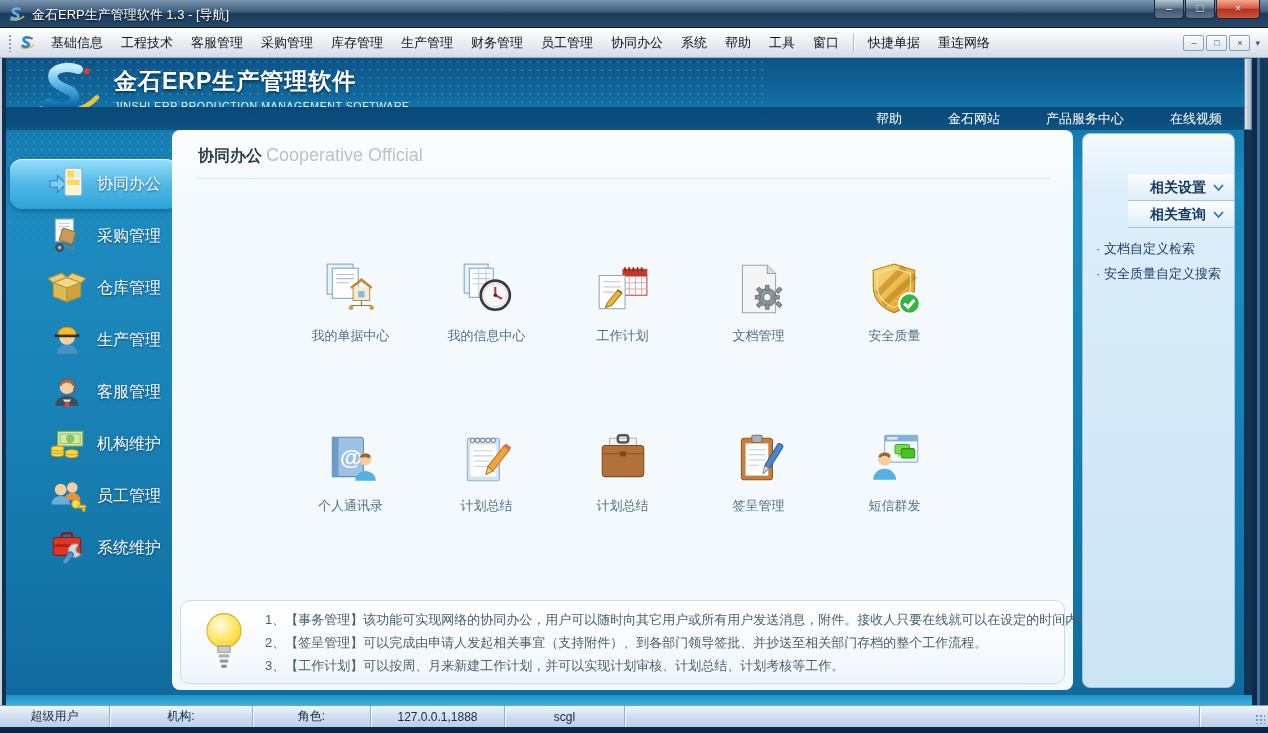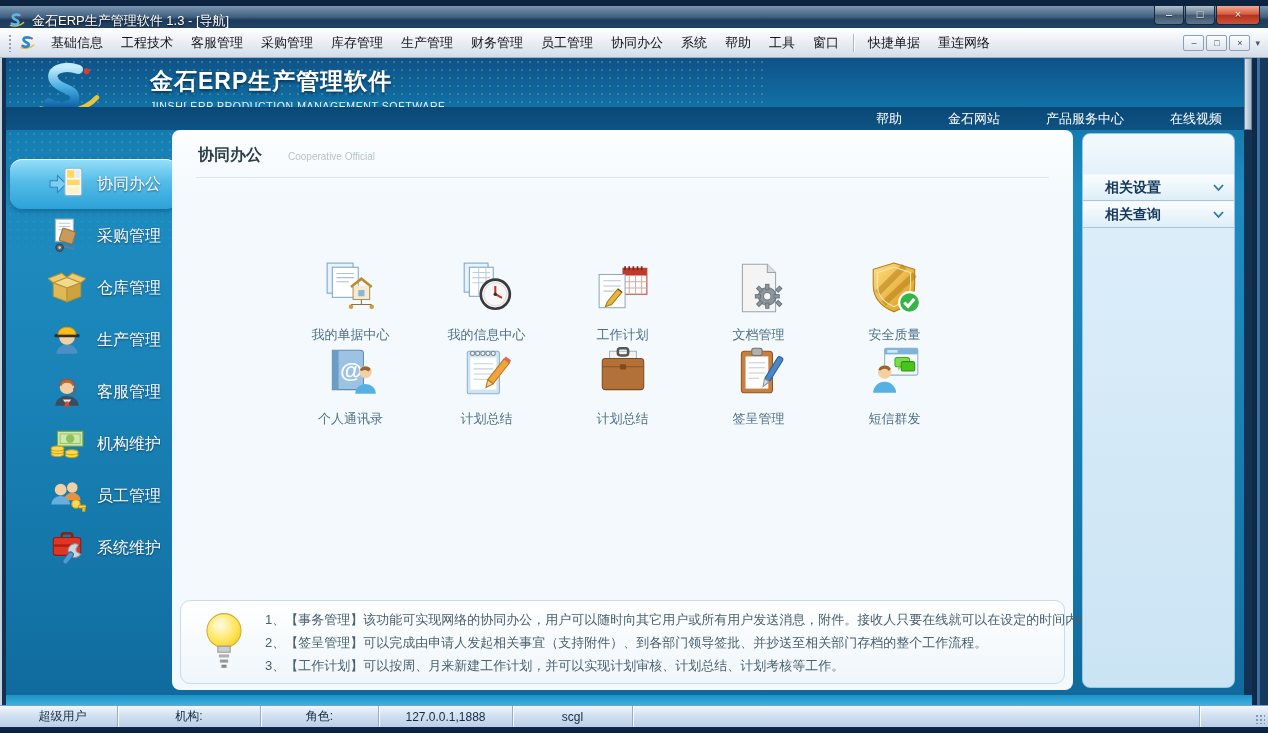--- a/index.html
+++ b/index.html
@@ -1,20 +1,20 @@
 <!DOCTYPE html>
 <html><head>
 <meta charset="utf-8">
 <style>
   * { margin:0; padding:0; box-sizing:border-box; }
   html,body { width:1268px; height:733px; overflow:hidden; }
   body { position:relative; font-family:"Liberation Sans",sans-serif; background:#0d2440; }
 
   
-  .titlebar { position:absolute; left:0; top:6px; width:1268px; height:28px;
+  .titlebar { position:absolute; left:0; top:0; width:1268px; height:28px;
     background:linear-gradient(180deg,#7a94ae 0%,#426282 40%,#1d3b5c 52%,#27496b 100%);
     border-bottom:1px solid #0a1f35; }
   .app-icon { position:absolute; left:8px; top:5px; width:18px; height:18px; }
   .title-text { position:absolute; left:32px; top:6px; color:#fff; font-size:13px;
     text-shadow:0 1px 2px rgba(0,0,0,.8); }
   .win-controls { position:absolute; top:0; right:8px; display:flex; }
   .win-btn { width:30px; height:19px; margin-left:1px; border:1px solid #16283a; border-top:none;
     border-radius:0 0 4px 4px; color:#fff; font-size:11px; line-height:17px; text-align:center;
     background:linear-gradient(180deg,#b5c4d2 0%,#64798f 45%,#42596f 52%,#5c758e 100%);
     text-shadow:0 1px 1px rgba(0,0,0,.6); cursor:pointer; }
@@ -50,82 +50,82 @@
   .map-dots { position:absolute; left:0; top:0; width:760px; height:240px; opacity:.55;
     background-image:radial-gradient(rgba(196,228,150,.4) 1px,transparent 1.5px);
     background-size:8px 8px;
     -webkit-mask-image:linear-gradient(180deg,#000 15%,transparent 95%);
     mask-image:linear-gradient(180deg,#000 15%,transparent 95%); }
   .links-row { position:absolute; left:0; top:49px; width:100%; height:23px;
     background:linear-gradient(180deg,#0a4876,#0d5384); display:flex; justify-content:flex-end;
     align-items:center; gap:46px; padding-right:30px; }
   .head-link { color:#fff; font-size:13px; cursor:pointer; white-space:nowrap; }
 
-  .logo { position:absolute; left:26px; top:4px; display:flex; align-items:center;gap:36px; }
+  .logo { position:absolute; left:26px; top:4px; display:flex; align-items:center; }
   .logo-swoosh { width:74px; height:54px; margin-right:8px; }
   .logo-title { color:#fff; font-size:23px; font-weight:bold; letter-spacing:1px;
     text-shadow:0 2px 3px rgba(0,20,40,.6); }
   .logo-sub { color:#e8f3fb; font-size:10.5px; letter-spacing:.6px; margin-top:3px; }
 
   
   .sidebar { position:absolute; left:4px; top:100px; width:168px; }
   .side-item { height:52px; display:flex; align-items:center; padding-left:38px; cursor:pointer; }
   .side-item .sicon { width:38px; height:38px; flex:0 0 38px; }
   .side-item .slabel { margin-left:11px; color:#fff; font-size:16px;
     text-shadow:0 1px 2px rgba(0,15,35,.55); white-space:nowrap; }
   .side-item.selected { height:50px; margin:1px 0;
     background:linear-gradient(180deg,#96e0f8 0%,#55bce8 45%,#2da2d8 100%);
     border-radius:12px; box-shadow:inset 0 1px 0 rgba(255,255,255,.75), 0 2px 6px rgba(0,30,60,.35); }
 
   
   .main-panel { position:absolute; left:166px; top:72px; width:901px; height:560px;
     background:linear-gradient(180deg,#fcfeff 0%,#f3f9fd 12%,#f3f9fd 100%); border-radius:8px; }
   .mp-header { padding:15px 26px 0; display:flex; align-items:baseline; }
   .mp-title { font-size:16px; font-weight:bold; color:#2e3e48; }
-  .mp-subtitle { font-size:10px; color:#b7c3cb; margin-left:26px; }
+  .mp-subtitle { font-size:18px; color:#b7c3cb; margin-left:4px; }
   .mp-divider { margin:11px 24px 0; border-bottom:1px solid #dde7ee; }
 
   .module-grid { width:680px; margin:82px auto 0; display:grid;
-    grid-template-columns:repeat(5,136px); }
+    grid-template-columns:repeat(5,136px); row-gap:86px; }
   .module { text-align:center; cursor:pointer; }
   .micon { display:inline-block; width:56px; height:56px; }
   .mlabel { display:block; margin-top:6px; font-size:13px; color:#4e7086; white-space:nowrap; }
 
   .tips { position:absolute; left:8px; right:8px; bottom:6px; height:84px;
     background:linear-gradient(180deg,#ffffff,#eff6fb); border:1px solid #c6dcea; border-radius:10px;
     display:flex; align-items:center; padding:0 16px; }
   .bulb { width:46px; height:64px; margin:0 18px 0 4px; flex:0 0 46px; }
   .tip-line { font-size:13px; color:#49606e; line-height:23px; white-space:nowrap; }
 
   
   .right-panel { position:absolute; left:1076px; top:75px; width:153px; height:555px;
     background:linear-gradient(180deg,#f4fafd 0%,#ddeefa 10%,#cbe4f4 100%);
     border:1px solid #9cc4dd; border-radius:8px; overflow:hidden; }
   .rp-spacer { height:40px; }
   .rp-header { height:27px; display:flex; align-items:center; padding:0 10px 0 22px;
     font-size:14px; font-weight:bold; color:#14375c;
     background:linear-gradient(180deg,#fbfdfe,#ddeef8); border-top:1px solid #f0f7fb;
-    border-bottom:1px solid #a9c6d8; cursor:pointer; }
+    border-bottom:1px solid #a9c6d8; cursor:pointer;margin-left:45px; }
   .rp-chevron { margin-left:auto; width:11px; height:8px; }
   .rp-items { padding:9px 4px 8px 13px; }
   .rp-item { font-size:13px; color:#1c3f63; line-height:24.5px; cursor:pointer; white-space:nowrap; }
   .rp-item::before { content:"· "; }
 
   
   .vscroll { position:absolute; left:1238px; top:0; width:8px; height:647px; background:#123454; cursor:pointer; }
   .vthumb { position:absolute; left:0; top:0; width:8px; height:72px;
     background:linear-gradient(90deg,#dbe5ee,#a2b7c9); border:1px solid #6c8096; }
 
   .client-bottom { position:absolute; left:0; bottom:0; width:100%; height:10px;
     background:linear-gradient(180deg,#1f92c6,#3cb0e0); }
 
   
   .statusbar { position:absolute; left:0; top:705px; width:1268px; height:22px;
     background:linear-gradient(180deg,#f0f6fc 0%,#d2e1f2 45%,#b9cfe8 100%);
-    border-top:1px solid #7e9cc0; display:flex; font-size:12px; color:#142a42;padding-left:8px; }
+    border-top:1px solid #7e9cc0; display:flex; font-size:12px; color:#142a42; }
   .sb-cell { border-right:1px solid #92aecb; box-shadow:1px 0 0 rgba(255,255,255,.85);
     display:flex; align-items:center; justify-content:center; }
   .sb-0 { width:110px; } .sb-1 { width:143px; } .sb-2 { width:118px; }
   .sb-3 { width:134px; } .sb-4 { width:120px; } .sb-fill { flex:1; }
   .sb-grip { width:68px; border-right:none; position:relative; }
   .sb-grip::after { content:""; position:absolute; right:3px; bottom:3px; width:10px; height:10px;
     background-image:radial-gradient(circle,#7e96b4 1px,transparent 1.4px); background-size:4px 4px; }
 </style>
 </head>
 <body>
@@ -483,20 +483,24 @@
       <svg class="rp-chevron" viewBox="0 0 11 8">
         <path d="M1 1 l4.5 5 L10 1" stroke="#2f74ad" stroke-width="1.8" fill="none"></path>
       </svg>
     </div>
     <div class="rp-header">
       <span>相关查询</span>
       <svg class="rp-chevron" viewBox="0 0 11 8">
         <path d="M1 1 l4.5 5 L10 1" stroke="#2f74ad" stroke-width="1.8" fill="none"></path>
       </svg>
     </div>
+    <div class="rp-items">
+      <div class="rp-item">文档自定义检索</div>
+      <div class="rp-item">安全质量自定义搜索</div>
+    </div>
   </div>
 
   <div class="vscroll">
     <div class="vthumb"></div>
   </div>
 
   <div class="client-bottom"></div>
 </div>
 
 <div class="frame-l"></div>

